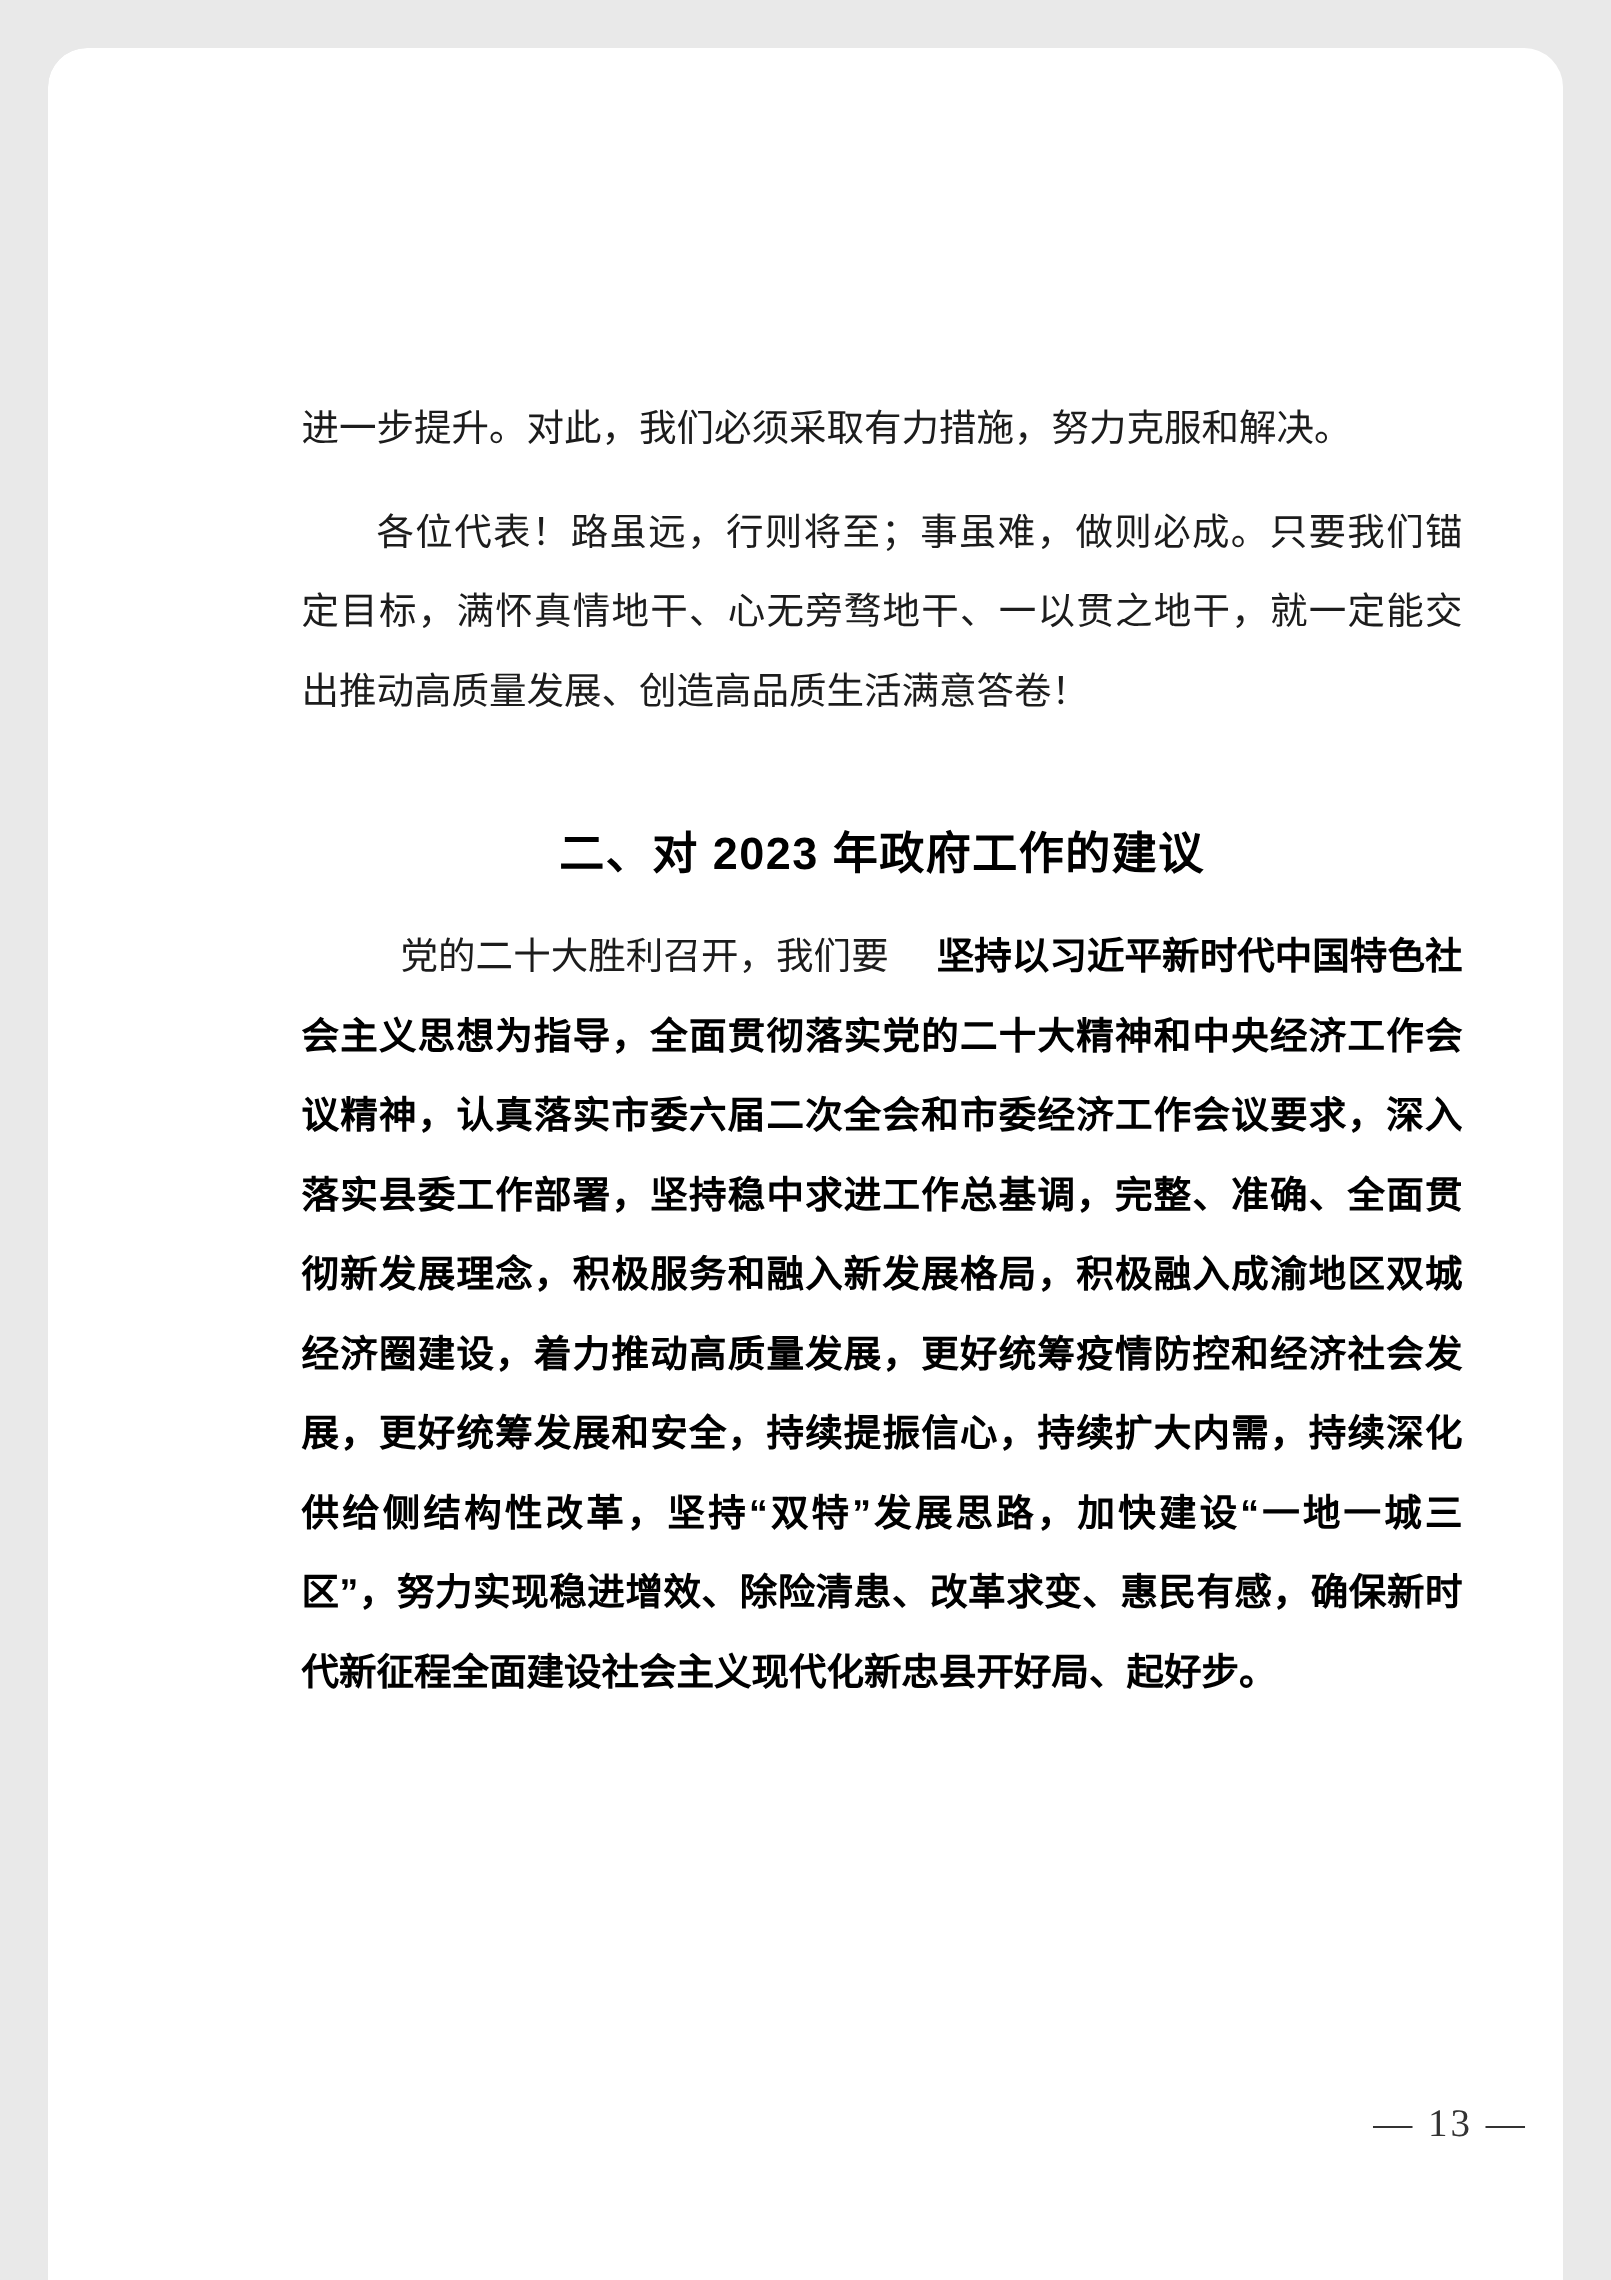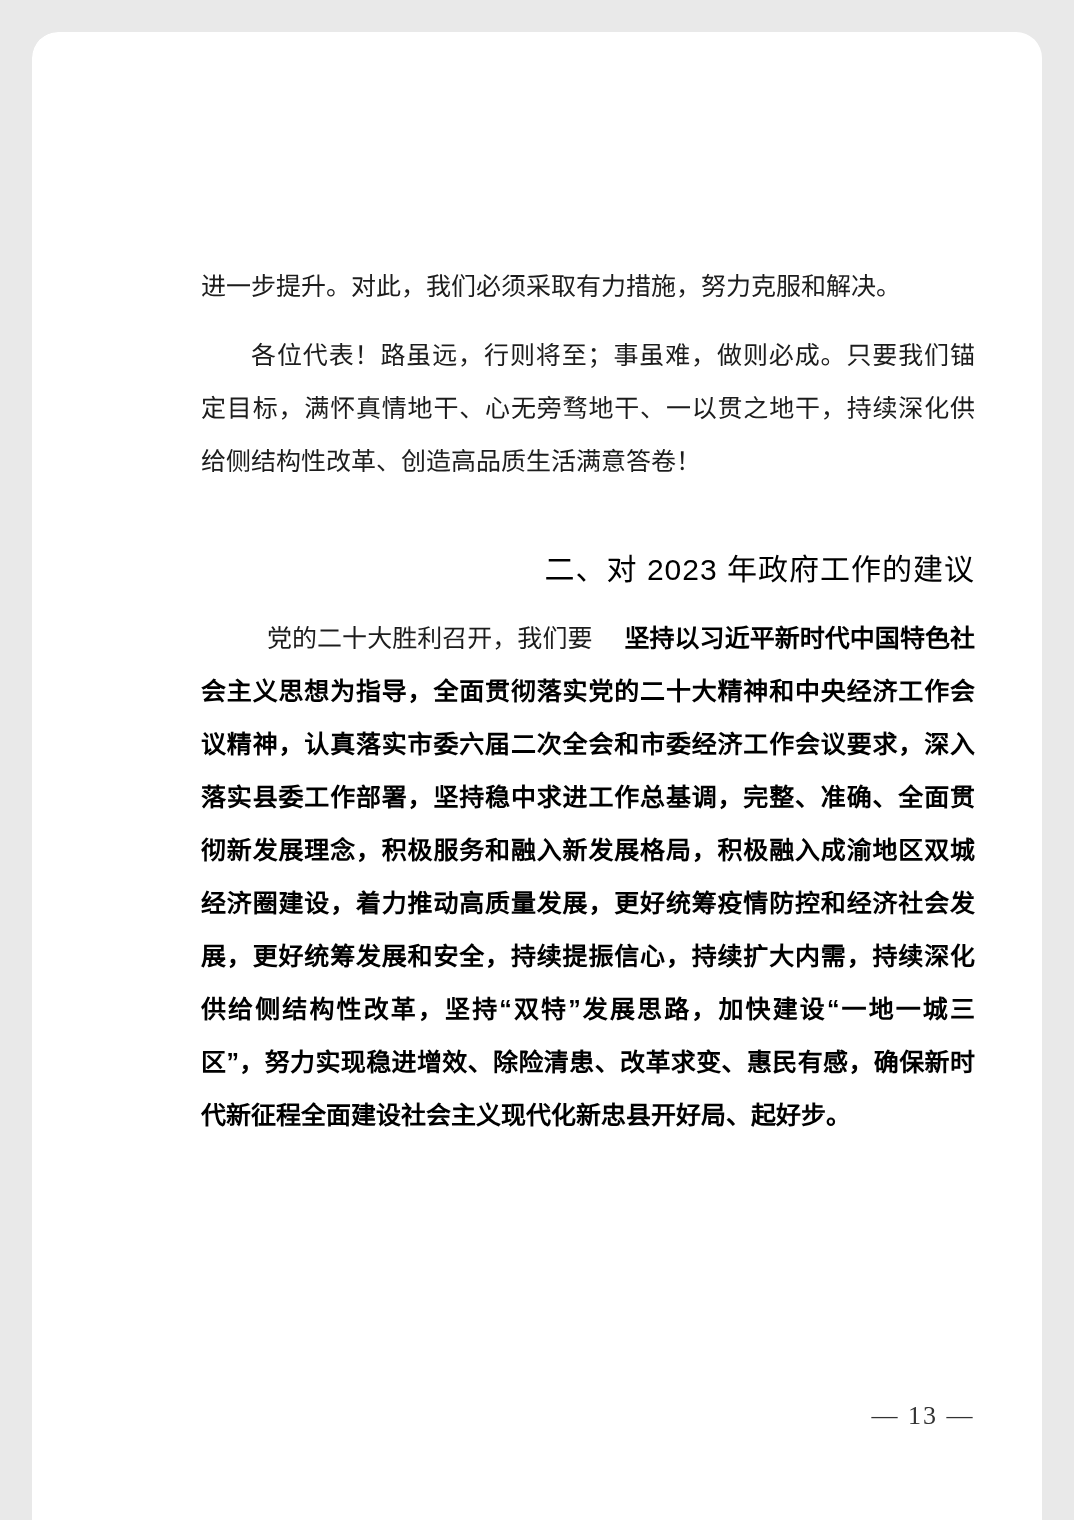--- a/index.html
+++ b/index.html
@@ -37,56 +37,56 @@
     font-weight: 400;
   }
 
   .indent { text-indent: 2em; }
 
   .section-heading {
     margin-top: 55px;
     margin-bottom: 6px;
     font-family: "Liberation Sans", sans-serif;
     font-size: 30px;
-    font-weight: 400;
+    font-weight: 700;
     line-height: 53px;
-    text-align: right;
+    text-align: center;
     color: #000000;
     letter-spacing: 1px;
   }
 
   .emphasis {
     font-family: "Liberation Sans", sans-serif;
     font-weight: 700;
     color: #000000;
   }
 
   .page-number {
     position: absolute;
     top: 1352px;
-    left: 788px;
+    left: 832px;
     width: 174px;
     text-align: center;
     font-family: "Liberation Serif", serif;
     font-size: 26px;
     line-height: 32px;
     color: #333333;
     letter-spacing: 2px;
   }
 </style>
 </head>
 <body>
 
 <div class="page">
 
   <div class="content">
 
     <p class="para kai">进一步提升。对此，我们必须采取有力措施，努力克服和解决。</p>
 
-    <p class="para kai indent">各位代表！路虽远，行则将至；事虽难，做则必成。只要我们锚定目标，满怀真情地干、心无旁骛地干、一以贯之地干，持续深化供给侧结构性改革、创造高品质生活满意答卷！</p>
+    <p class="para kai indent">各位代表！路虽远，行则将至；事虽难，做则必成。只要我们锚定目标，满怀真情地干、心无旁骛地干、一以贯之地干，就一定能交出推动高质量发展、创造高品质生活满意答卷！</p>
 
     <h2 class="section-heading">二、对 2023 年政府工作的建议</h2>
 
 
     <p class="para indent"><span class="kai">党的二十大胜利召开，我们要</span><span class="emphasis">坚持以习近平新时代中国特色社会主义思想为指导，全面贯彻落实党的二十大精神和中央经济工作会议精神，认真落实市委六届二次全会和市委经济工作会议要求，深入落实县委工作部署，坚持稳中求进工作总基调，完整、准确、全面贯彻新发展理念，积极服务和融入新发展格局，积极融入成渝地区双城经济圈建设，着力推动高质量发展，更好统筹疫情防控和经济社会发展，更好统筹发展和安全，持续提振信心，持续扩大内需，持续深化供给侧结构性改革，坚持“双特”发展思路，加快建设“一地一城三区”，努力实现稳进增效、除险清患、改革求变、惠民有感，确保新时代新征程全面建设社会主义现代化新忠县开好局、起好步。</span></p>
 
   </div>
 
   <div class="page-number">— 13 —</div>
 

